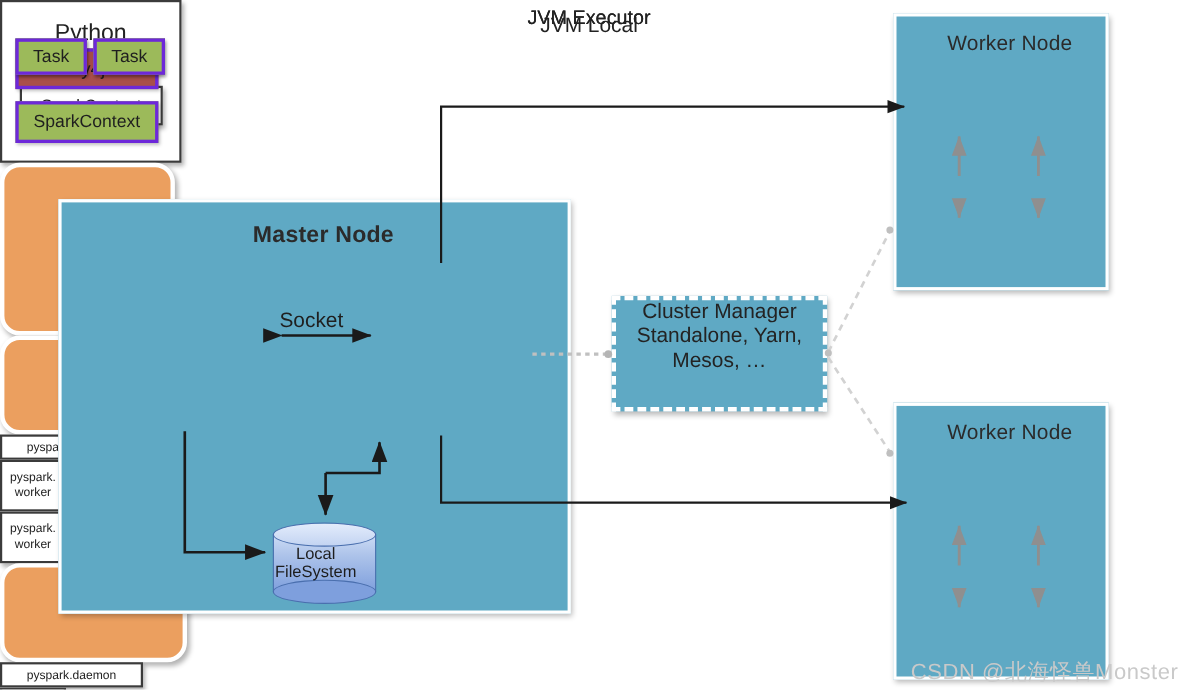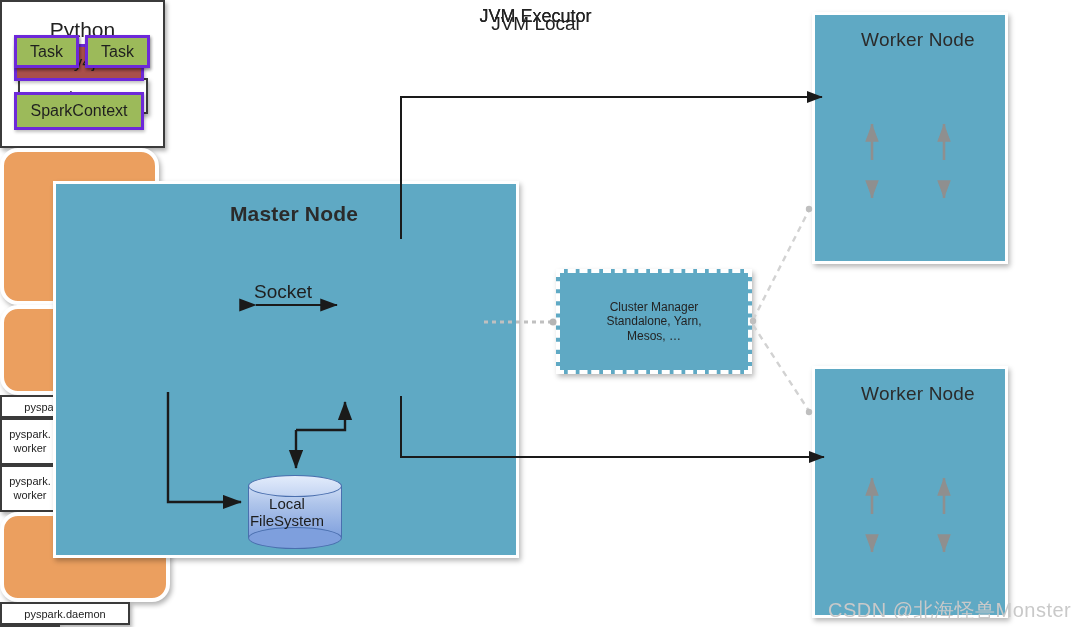--- a/index.html
+++ b/index.html
@@ -77,25 +77,25 @@
   .chip-red   { background: #a94f4a; }
   .chip-green { background: #9cba5a; }
 
   .dashed-box {
     position: absolute;
     background: #5fa9c4;
     border: 4px dashed #ffffff;
     box-shadow: 2px 3px 5px rgba(0,0,0,0.28);
     box-sizing: border-box;
     display: flex;
-    align-items: center;
+    align-items: flex-start;
     justify-content: center;
     text-align: center;
     color: #232323;
-    font-size: 12px;
+    font-size: 19px;
     line-height: 1.18;
   }
 
   
   .cyl {
     position: absolute;
   }
   .cyl-body {
     position: absolute;
     left: 0; right: 0;

